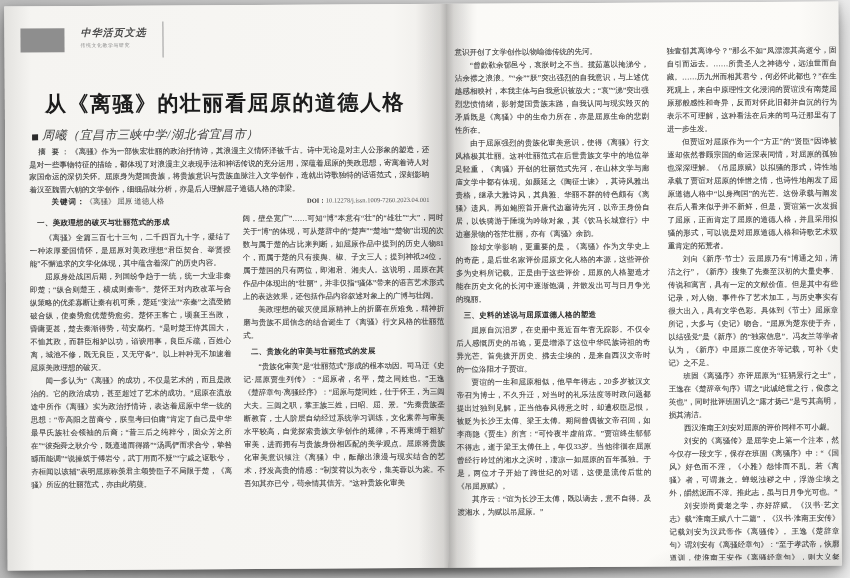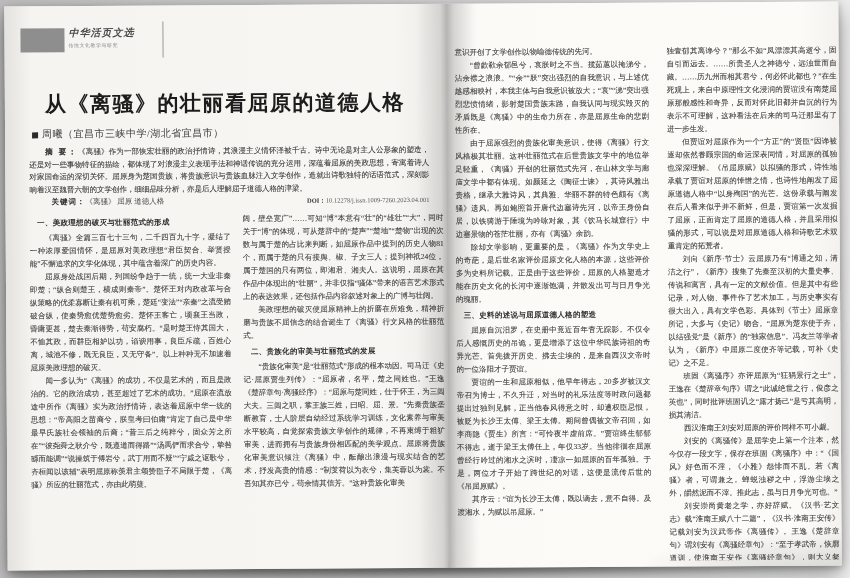--- a/index.html
+++ b/index.html
@@ -34,47 +34,47 @@
     background:linear-gradient(to right,rgba(0,0,0,0) 0%,rgba(0,0,0,.10) 40%,rgba(0,0,0,.22) 50%,rgba(0,0,0,.10) 62%,rgba(0,0,0,0) 100%);
   }
   .curl{
     position:absolute;right:0;bottom:0;width:220px;height:40px;pointer-events:none;
     background:radial-gradient(ellipse at 80% 120%,rgba(0,0,0,.14),transparent 65%);
   }
 
   
   .masthead{position:absolute;left:16px;top:20px;height:32px;}
   .logo-block{position:absolute;left:0;top:2px;width:44px;height:24px;background:#8e8e8e;}
-  .logo-text{position:absolute;left:48px;top:0;width:84px;}
+  .logo-text{position:absolute;left:60px;top:0;width:84px;}
   .logo-title{
     font-weight:bold;font-style:italic;font-size:10px;color:#4c4c4c;
     letter-spacing:1px;white-space:nowrap;
   }
   .logo-sub{font-size:5px;color:#8a8a8a;letter-spacing:.5px;white-space:nowrap;margin-top:2px;}
   .logo-rule{position:absolute;left:142px;top:-4px;width:1px;height:36px;background:#9a9a9a;}
 
   
   .art-title{
     position:absolute;left:40px;top:84px;width:380px;margin:0;
     font-size:21px;font-weight:bold;color:#1c1c1c;letter-spacing:1.5px;
   }
   .author{
-    position:absolute;left:27px;top:121px;font-size:10px;color:#3d3d3d;letter-spacing:.5px;
+    position:absolute;left:27px;top:121px;font-size:12px;color:#3d3d3d;letter-spacing:.5px;font-style:italic;
   }
   .author .sq{
     display:inline-block;width:6px;height:6px;background:#2b2b2b;margin-right:4px;
     vertical-align:-0.5px;
   }
 
   .abstract{
     position:absolute;left:24px;top:140px;width:400px;
     font-size:7.5px;line-height:12.6px;color:#474747;text-align:justify;
     text-shadow:0 0 .3px rgba(70,70,70,.55);
   }
-  .abstract .lbl{font-weight:bold;color:#2e2e2e;margin-left:16px;letter-spacing:2px;}
+  .abstract .lbl{font-weight:normal;color:#2e2e2e;margin-left:9px;letter-spacing:2px;}
   .kw-row{
     position:absolute;left:24px;top:191px;width:400px;display:flex;
     justify-content:space-between;align-items:baseline;
     font-size:7.5px;color:#474747;
   }
   .kw-row .kw{margin-left:22px;}
   .kw-row .kw b{color:#2e2e2e;letter-spacing:1px;}
   .kw-row .doi{font-size:6.5px;color:#555;}
   .kw-row .doi b{color:#333;}
 

